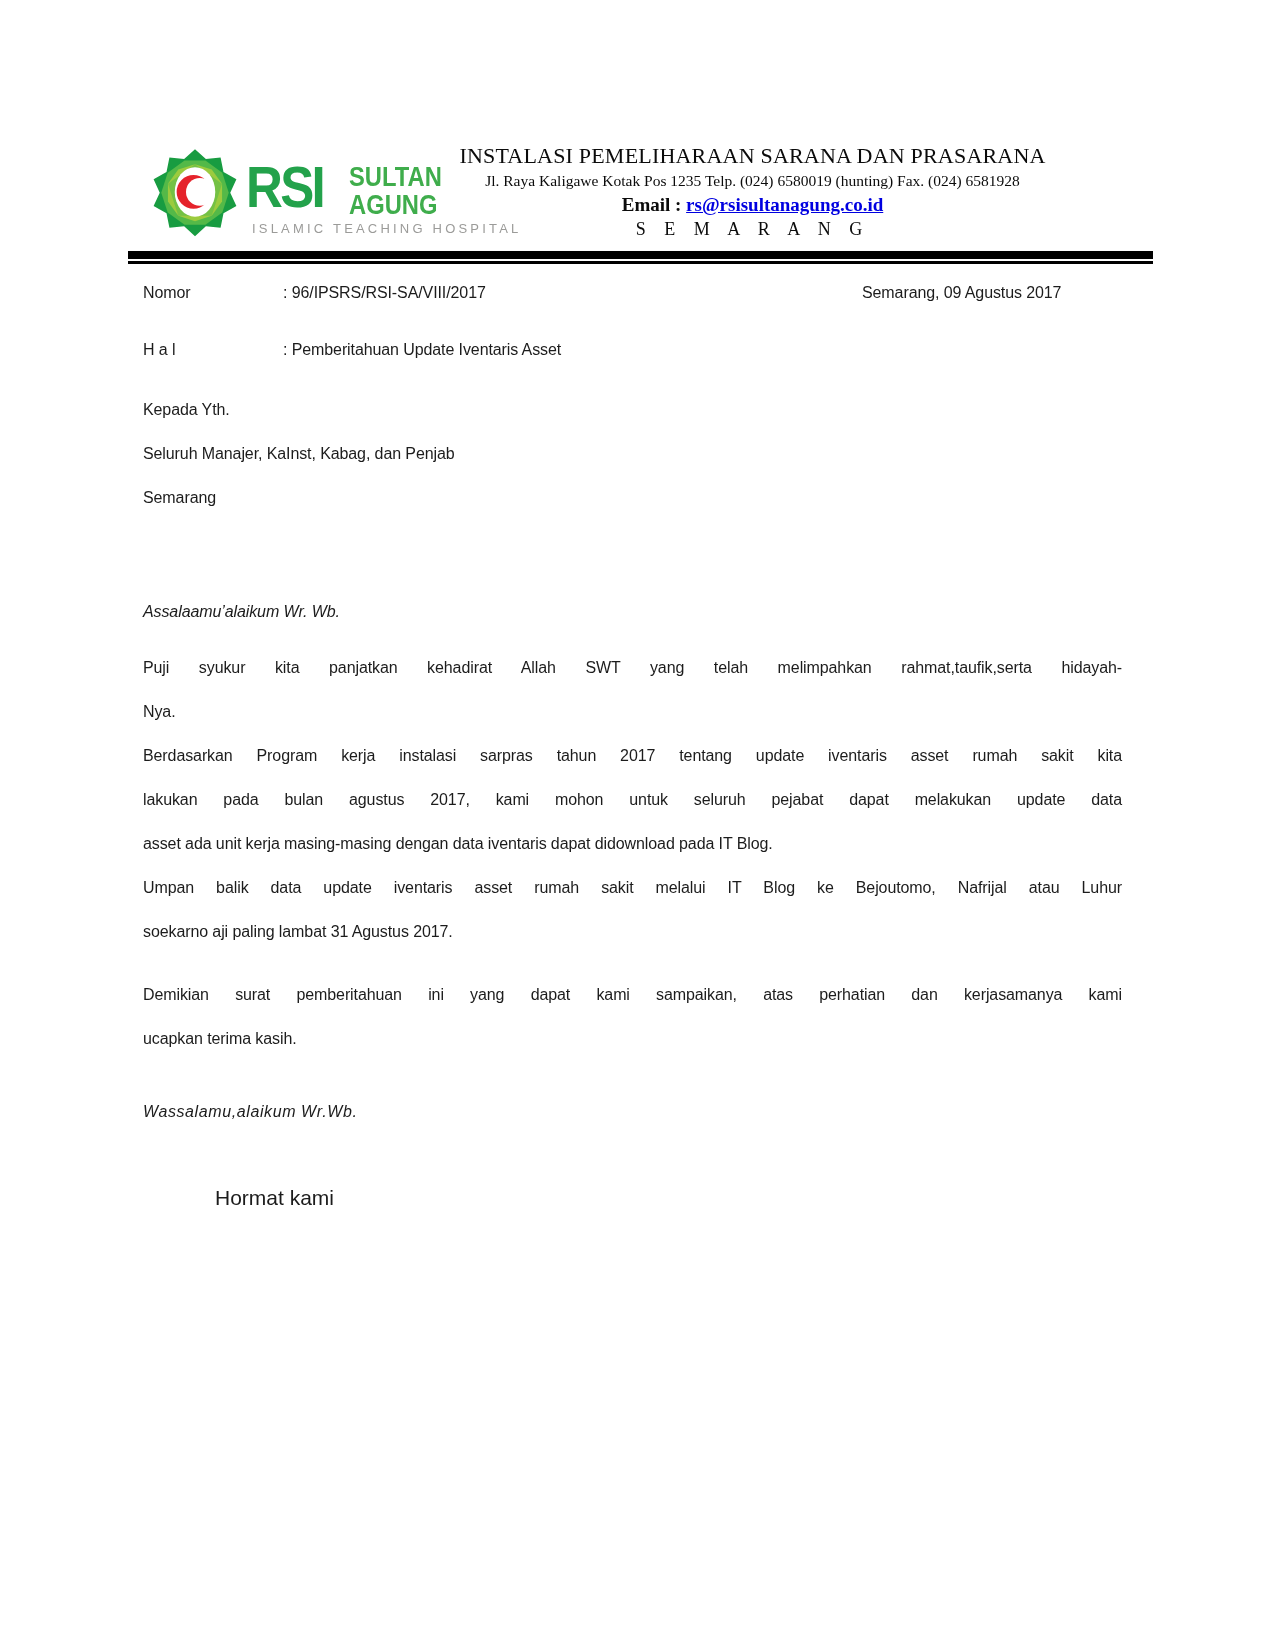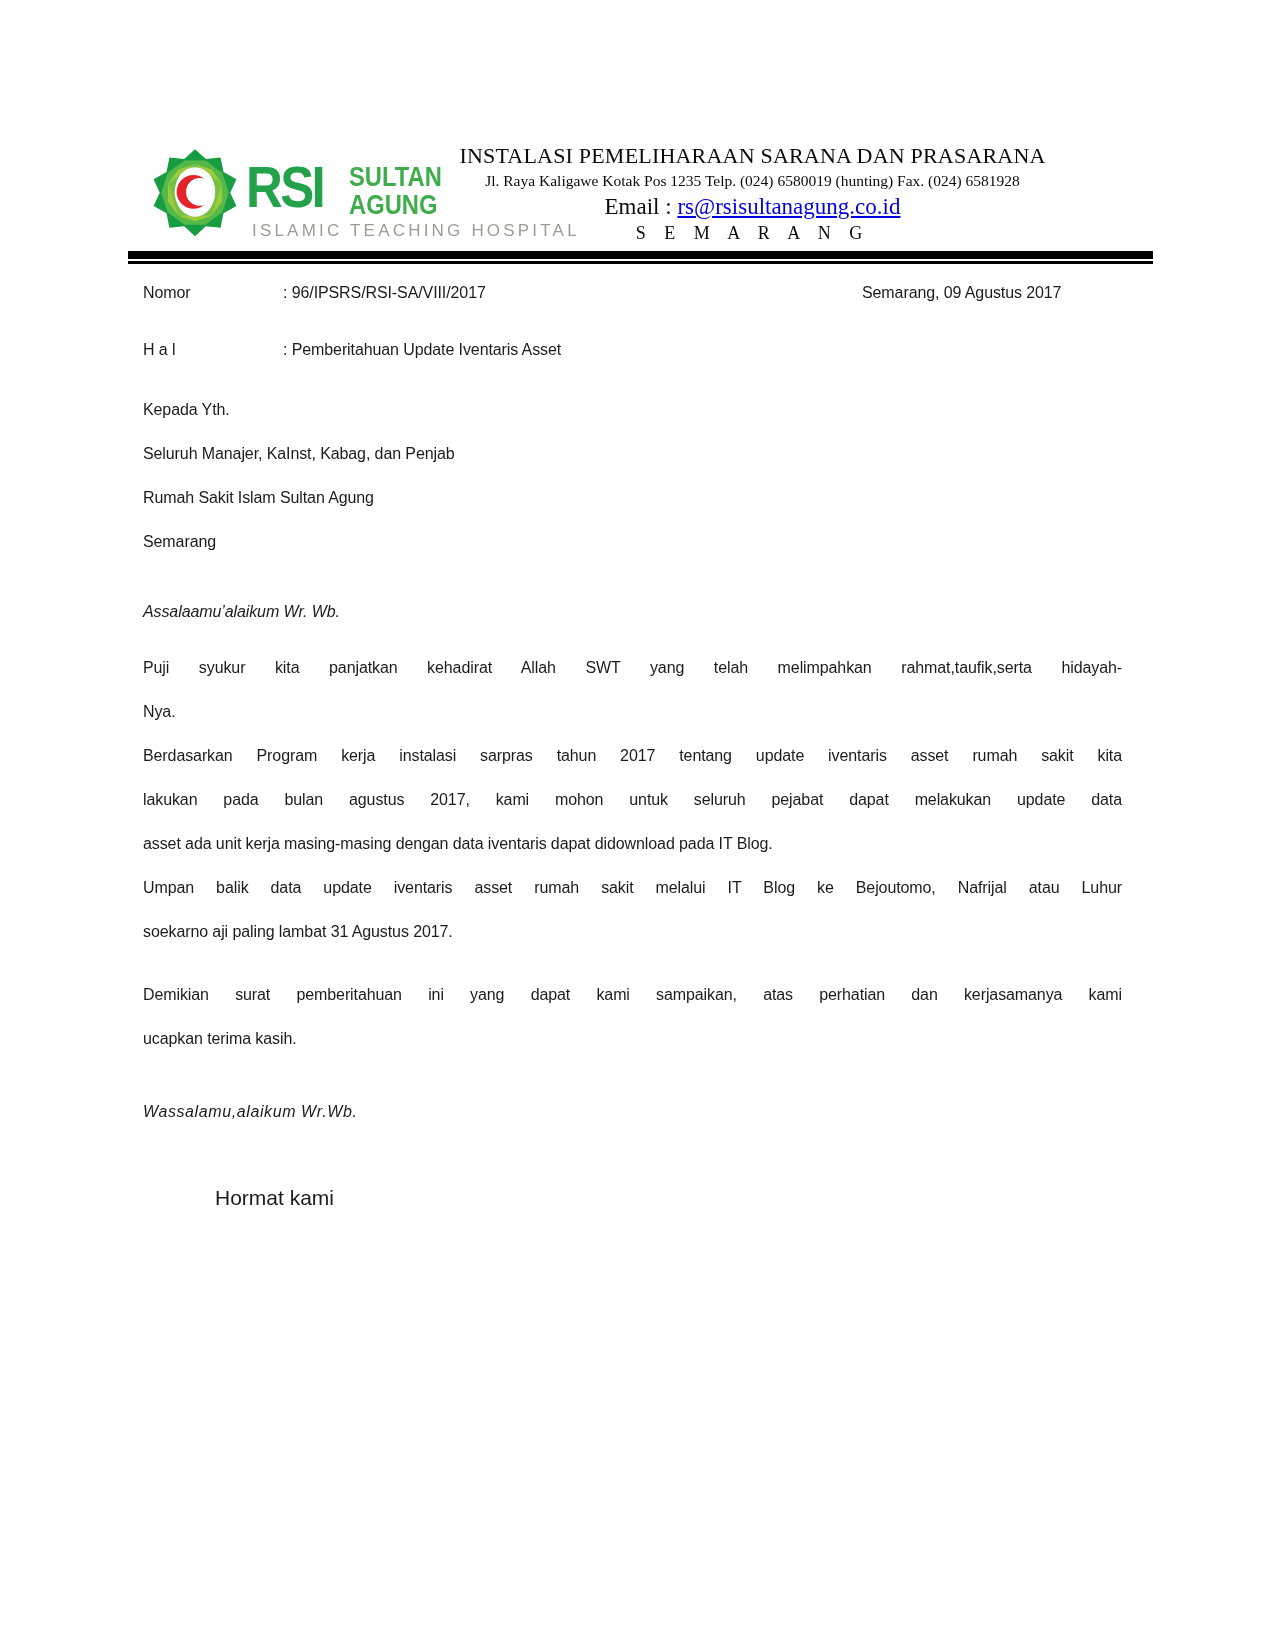--- a/index.html
+++ b/index.html
@@ -13,28 +13,28 @@
     position:absolute;left:246px;top:158px;font-size:58px;font-weight:700;
     letter-spacing:-3px;line-height:58px;color:#23A24B;
     transform:scaleX(0.88);transform-origin:left top;white-space:nowrap;
   }
   .logo-names{
     position:absolute;left:349px;top:163px;font-size:27px;font-weight:600;
     line-height:28px;color:#3FAD4C;letter-spacing:0px;
     transform:scaleX(0.88);transform-origin:left top;white-space:nowrap;
   }
   .logo-tagline{
-    position:absolute;left:252px;top:221px;font-size:17px;letter-spacing:3.2px;
+    position:absolute;left:252px;top:221px;font-size:13px;letter-spacing:3.2px;
     color:#9B9B99;white-space:nowrap;
   }
   .head-center{position:absolute;left:440px;top:143px;width:625px;text-align:center;
     font-family:"Liberation Serif", serif;color:#0b0b0b;}
   .head-title{font-size:22px;font-weight:400;letter-spacing:0.2px;white-space:nowrap;}
   .head-address{font-size:15.5px;margin-top:3px;white-space:nowrap;}
-  .head-email{font-size:23px;margin-top:4px;}
+  .head-email{font-size:19px;margin-top:4px;font-weight:bold;}
   .head-email a{color:#0000E0;text-decoration:underline;}
   .head-city{font-size:18px;margin-top:3px;letter-spacing:7px;}
   .rule{position:absolute;left:128px;top:251px;width:1025px;}
   .rule-thick{height:8px;background:#000;}
   .rule-thin{height:3px;background:#000;margin-top:2px;}
   
   .bodytext{font-size:16px;letter-spacing:-0.1px;color:#1c1c1c;}
   .meta{position:absolute;left:143px;top:278px;width:979px;}
   .meta-row{position:relative;height:30px;line-height:30px;}
   .meta-row.hal{margin-top:27px;}
@@ -96,21 +96,20 @@
     </div>
     <div class="meta-row hal">
       <span class="meta-label">H a l</span>
       <span class="meta-value">: Pemberitahuan Update Iventaris Asset</span>
     </div>
   </div>
 
   <div class="recipient bodytext">
     <div>Kepada Yth.</div>
     <div>Seluruh Manajer, KaInst, Kabag, dan Penjab</div>
-    <div>Rumah Sakit Islam Sultan Agung</div>
     <div>Semarang</div>
   </div>
 
   <div class="salutation bodytext">Assalaamu’alaikum Wr. Wb.</div>
 
   <div class="paragraphs bodytext">
     <div class="pline just">Puji syukur kita panjatkan kehadirat Allah SWT yang telah  melimpahkan rahmat,taufik,serta hidayah-</div>
     <div class="pline">Nya.</div>
     <div class="pline just">Berdasarkan Program kerja instalasi sarpras tahun 2017 tentang update iventaris asset rumah sakit kita</div>
     <div class="pline just">lakukan pada bulan agustus 2017, kami mohon untuk seluruh pejabat dapat melakukan update data</div>

